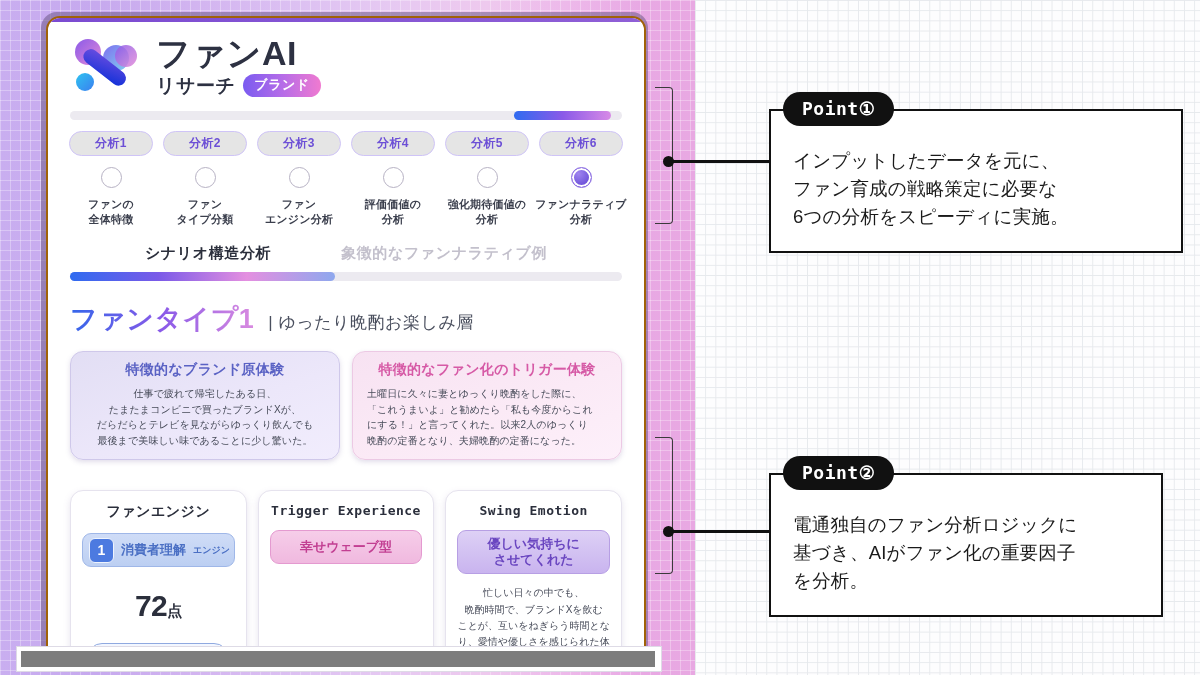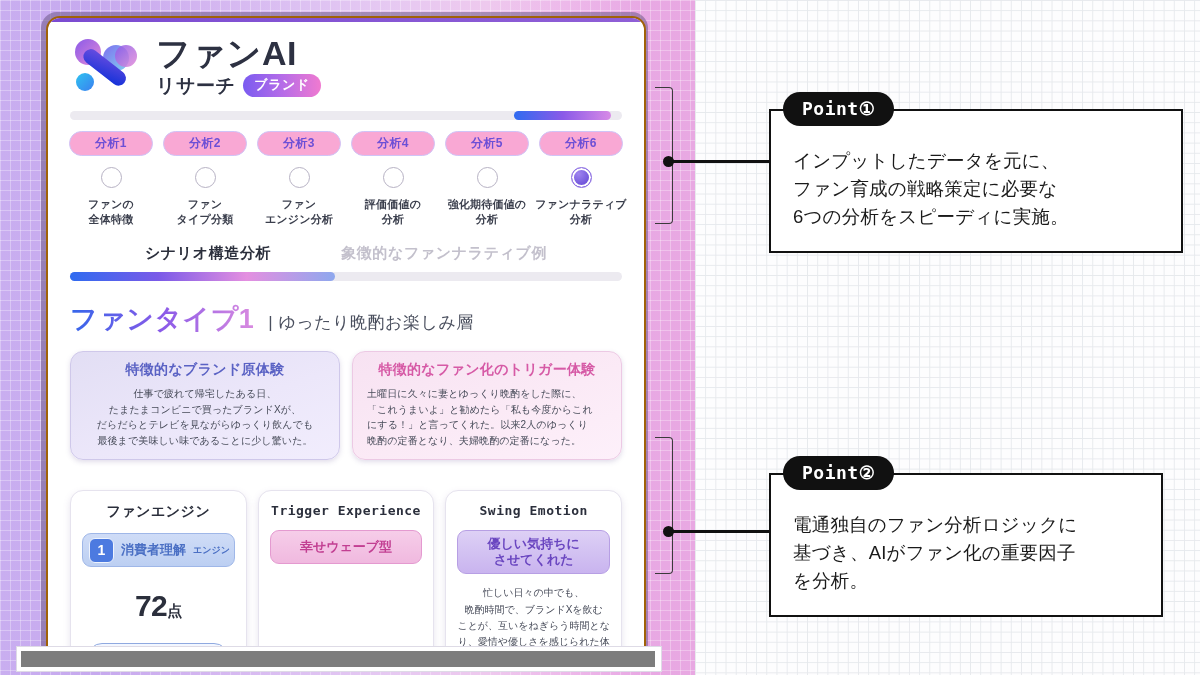--- a/index.html
+++ b/index.html
@@ -79,21 +79,21 @@
     position: absolute; top: 0; left: 80.5%; width: 17.5%; height: 9px;
     border-radius: 999px;
     background: linear-gradient(90deg,#2f6bf0,#8a5ae8,#d78ae6);
   }
 
   
   .steps { display: flex; padding: 11px 16px 0; }
   .step { flex: 1; display: flex; flex-direction: column; align-items: center; }
   .step-chip {
     font-size: 12px; font-weight: 700; color: #6c4fd6; letter-spacing: .4px;
-    background: #f9a8d4; border: 1px solid #cfc4f7;
+    background: #e5e5e5; border: 1px solid #cfc4f7;
     border-radius: 999px; padding: 3px 0; width: 84px; text-align: center;
   }
   .step-dot {
     width: 21px; height: 21px; border-radius: 50%;
     border: 1.4px solid #b7b2c4; background: #ffffff; margin: 11px 0 9px;
   }
   .step.active .step-dot {
     border-color: #8a6ae2;
     background: radial-gradient(circle at 35% 30%, #9f84f0, #6b4fd8 70%);
     box-shadow: 0 0 0 2px #ffffff inset;

